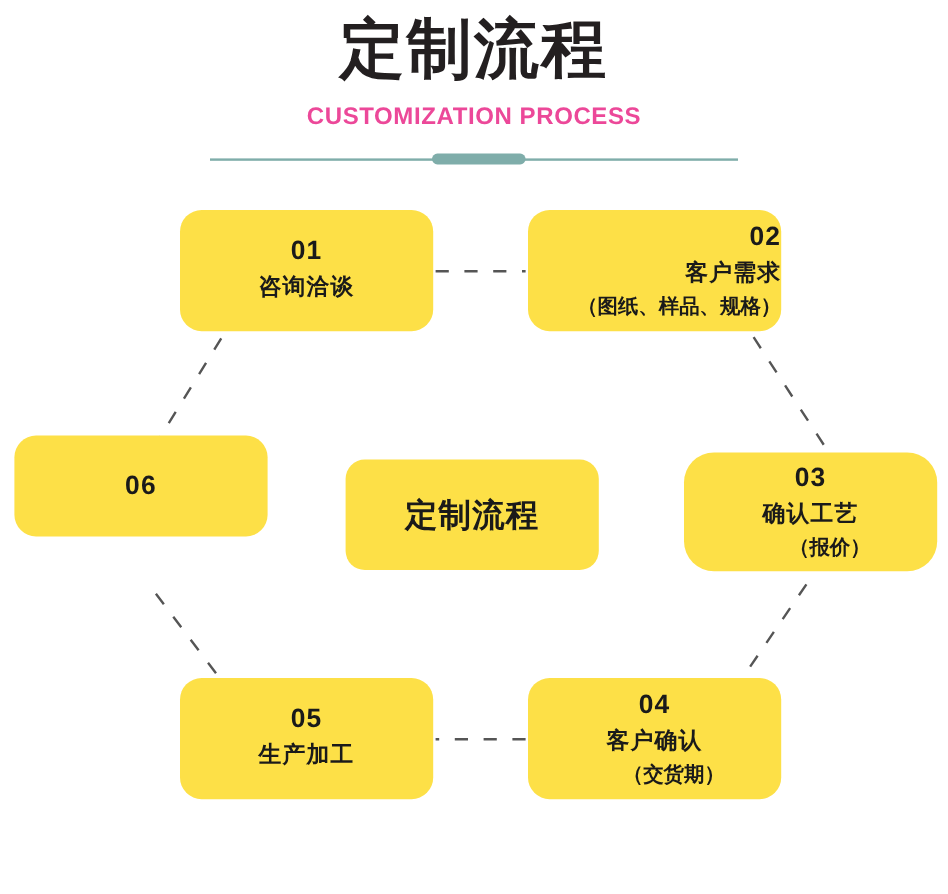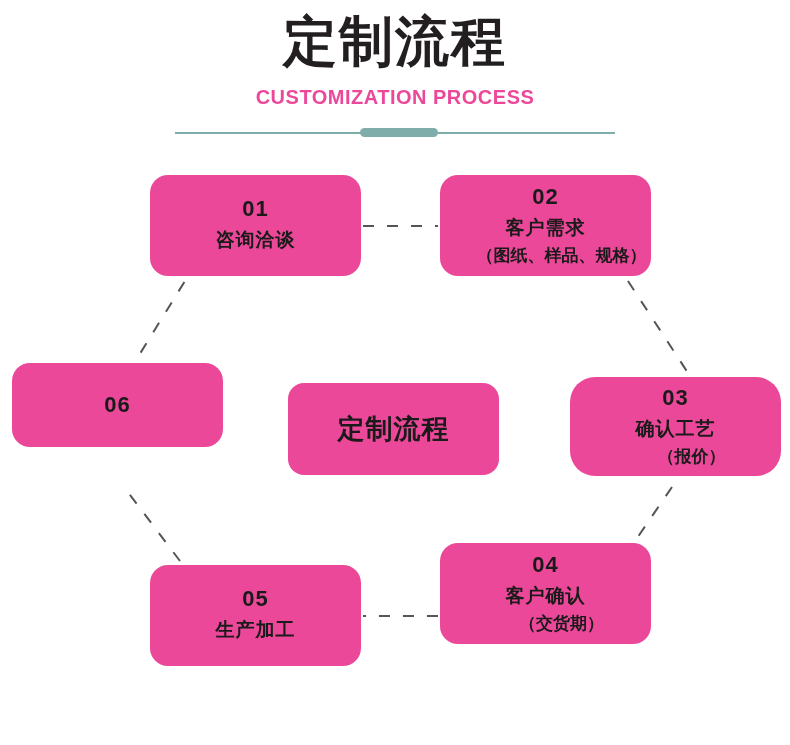--- a/index.html
+++ b/index.html
@@ -83,21 +83,21 @@
   }
   #connectors {
     position: absolute;
     left: 0;
     top: 0;
     width: 790px;
     height: 590px;
   }
   .node {
     position: absolute;
-    background: #ec4899;
+    background: #fde047;
     border-radius: 18px;
     box-sizing: border-box;
     display: flex;
     flex-direction: column;
     align-items: center;
     justify-content: center;
     text-align: center;
     color: #1a1a1a;
   }
   .node-num {
@@ -116,23 +116,23 @@
     font-size: 17px;
     font-weight: 700;
     line-height: 24px;
     letter-spacing: 0px;
     margin-left: 32px;
   }
   .node-sub:empty { display: none; }
 
   
   #node-01 { left: 150px; top: 20px;  width: 211px; height: 101px; }
-  #node-02 { left: 440px; top: 20px;  width: 211px; height: 101px; }
+  #node-02 { left: 440px; top: 20px;  width: 211px; height: 101px; align-items: flex-end; }
   #node-03 { left: 570px; top: 222px; width: 211px; height: 99px; border-radius: 25px; }
-  #node-04 { left: 440px; top: 388px; width: 211px; height: 101px; }
+  #node-04 { left: 440px; top: 410px; width: 211px; height: 101px; }
   #node-05 { left: 150px; top: 410px; width: 211px; height: 101px; }
   #node-06 { left: 12px;  top: 208px; width: 211px; height: 84px; gap: 23px; }
   #node-center {
     left: 288px; top: 228px; width: 211px; height: 92px;
     border-radius: 16px;
   }
   #node-center .node-title { font-size: 27px; }
 </style>
 </head>
 <body>

